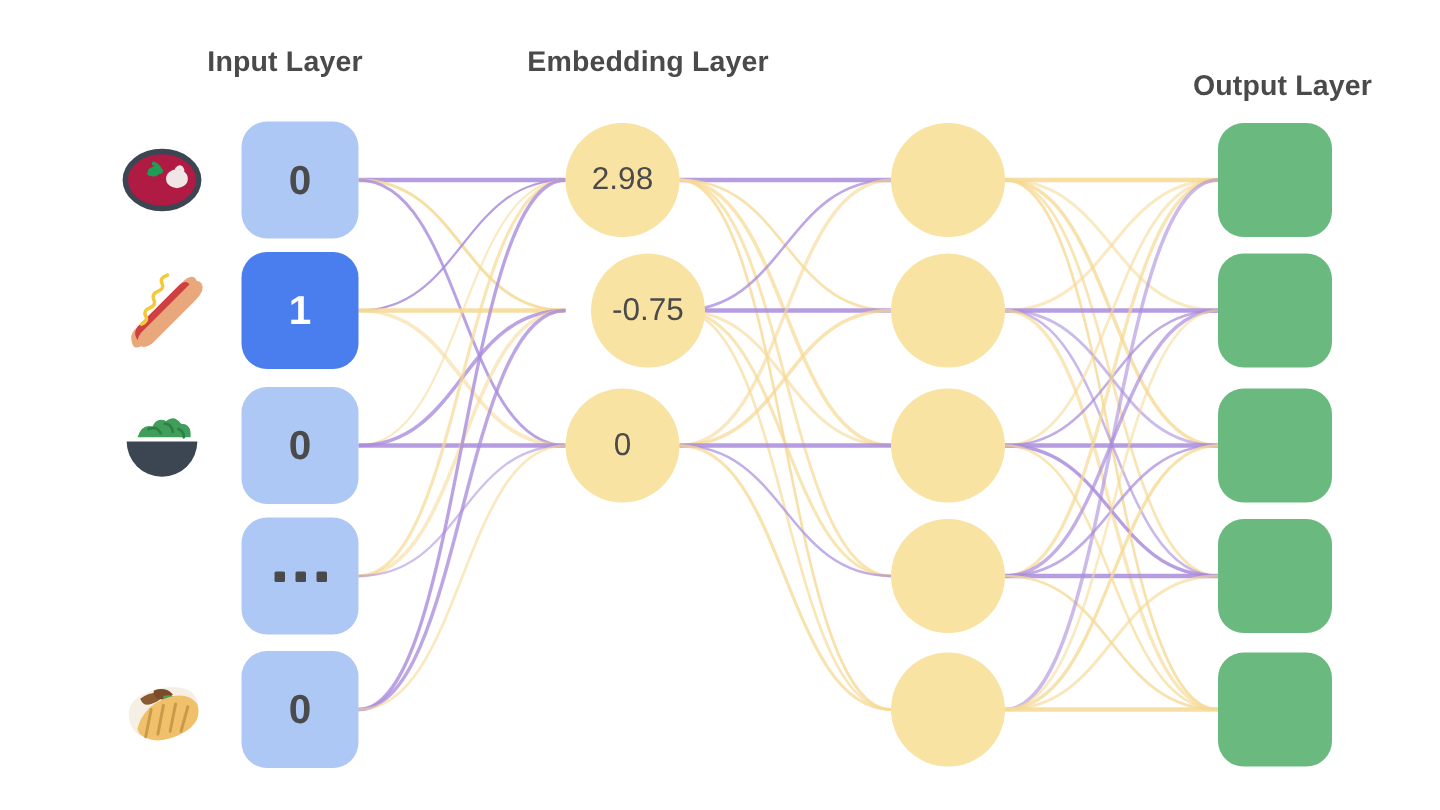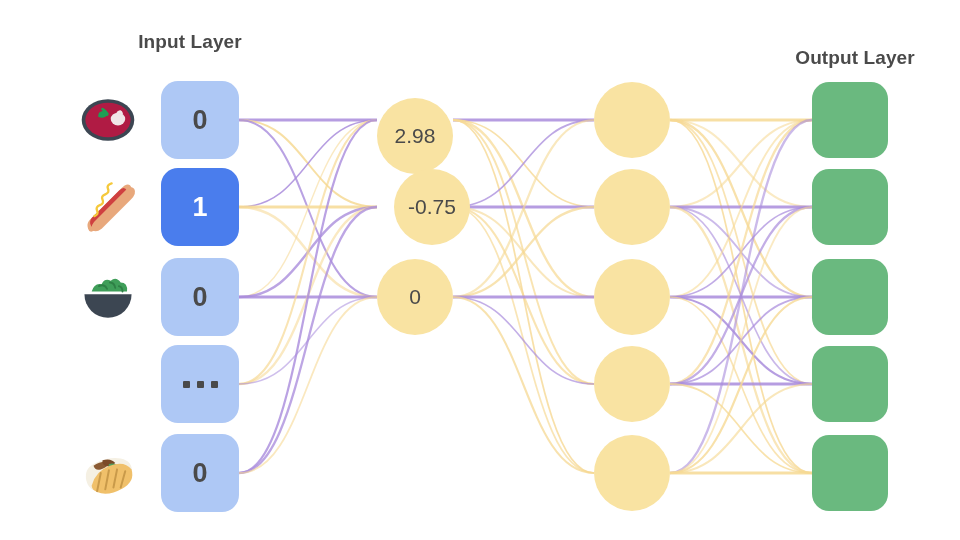--- a/index.html
+++ b/index.html
@@ -105,20 +105,21 @@
     background: #6ab97f;
     transform: translate(-50%, -50%);
   }
 </style>
 </head>
 <body>
 
 <div id="canvas">
 
   <div class="layer-title" style="left:190px;">Input Layer</div>
+  <div class="layer-title" style="left:432px;">Embedding Layer</div>
   <div class="layer-title" style="left:855px;margin-top:16px;">Output Layer</div>
 
   <svg id="edges" viewBox="0 0 960 540" xmlns="http://www.w3.org/2000/svg">
       <path d="M 239 120 C 308 120, 308 120, 377 120" stroke="#a98cdc" stroke-width="3" fill="none" opacity="0.85"></path>
       <path d="M 239 120 C 308 120, 308 207, 377 207" stroke="#f6d994" stroke-width="1.996521199027319" fill="none" opacity="0.8461275698133408"></path>
       <path d="M 239 120 C 308 120, 308 297, 377 297" stroke="#a98cdc" stroke-width="1.9821232321588895" fill="none" opacity="0.8109680653833635"></path>
       <path d="M 239 207 C 308 207, 308 120, 377 120" stroke="#a98cdc" stroke-width="1.4820156574631183" fill="none" opacity="0.8492119403086659"></path>
       <path d="M 239 207 C 308 207, 308 207, 377 207" stroke="#f6d994" stroke-width="3" fill="none" opacity="0.85"></path>
       <path d="M 239 207 C 308 207, 308 297, 377 297" stroke="#f6d994" stroke-width="2.492036134513112" fill="none" opacity="0.5677102327429272"></path>
       <path d="M 239 297 C 308 297, 308 120, 377 120" stroke="#f6d994" stroke-width="1.4332788825190061" fill="none" opacity="0.5715980488907537"></path>
@@ -216,21 +217,21 @@
   <div class="in-box" style="left:200px; top:297px;">0</div>
   <div class="in-box dots" style="left:200px; top:384px;">
     <span class="dots-wrap">
       <span class="dot"></span>
         <span class="dot"></span>
         <span class="dot"></span>
     </span>
   </div>
   <div class="in-box" style="left:200px; top:473px;">0</div>
 
-  <div class="node-circle" style="left:415px; top:136px;">2.98</div>
+  <div class="node-circle" style="left:415px; top:120px;">2.98</div>
   <div class="node-circle" style="left:432px; top:207px;">-0.75</div>
   <div class="node-circle" style="left:415px; top:297px;">0</div>
 
   <div class="node-circle" style="left:632px; top:120px;"></div>
   <div class="node-circle" style="left:632px; top:207px;"></div>
   <div class="node-circle" style="left:632px; top:297px;"></div>
   <div class="node-circle" style="left:632px; top:384px;"></div>
   <div class="node-circle" style="left:632px; top:473px;"></div>
 
   <div class="out-box" style="left:850px; top:120px;"></div>

